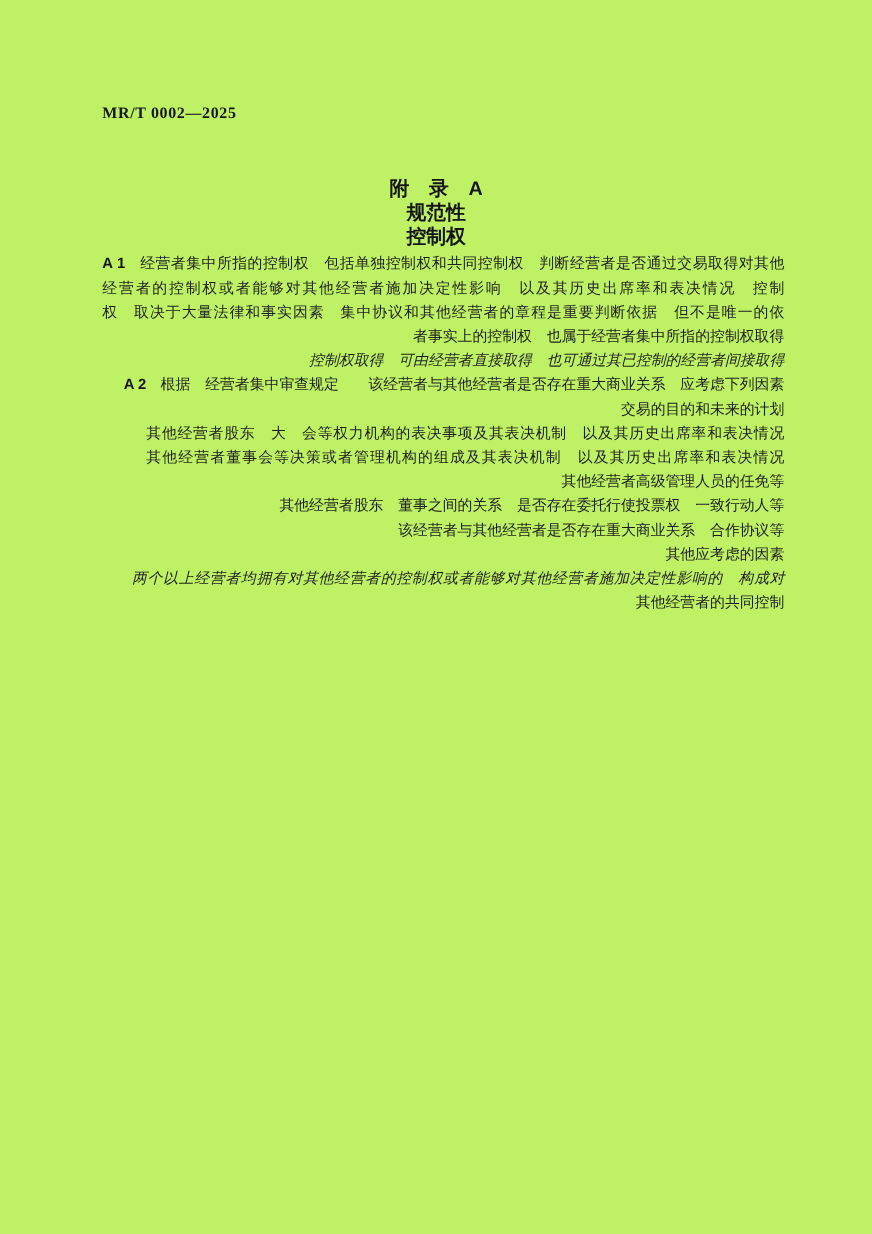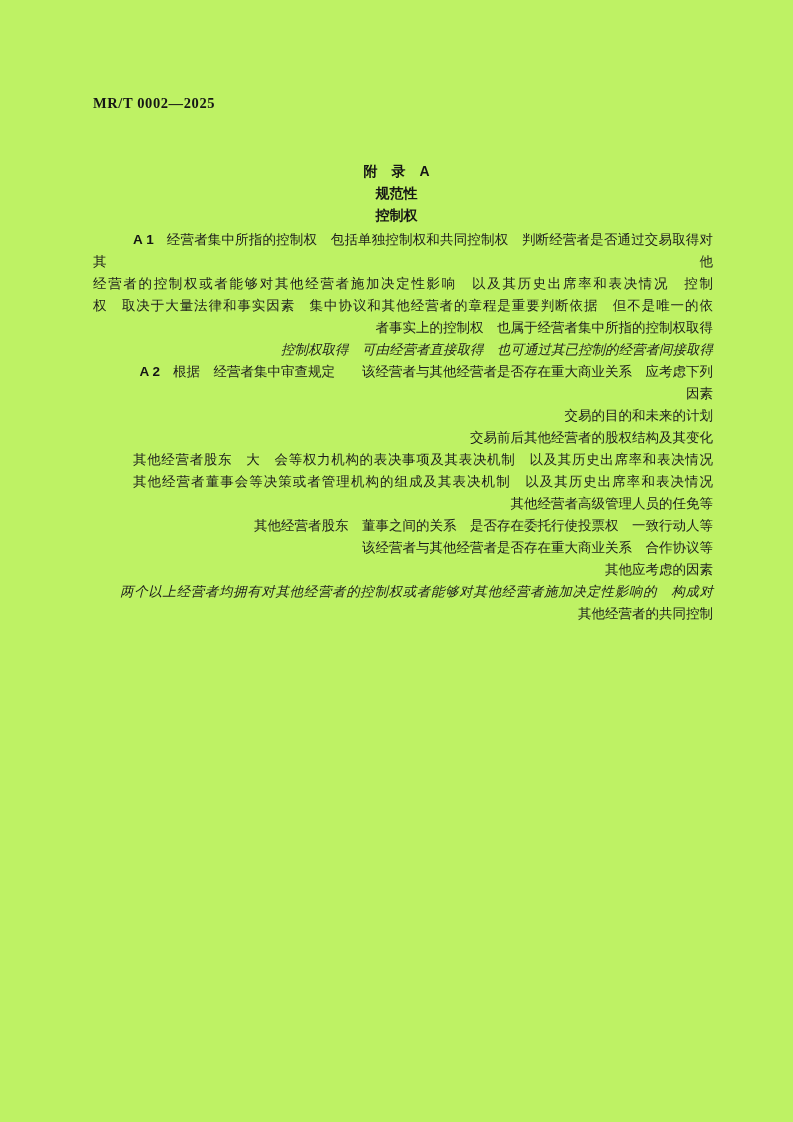--- a/index.html
+++ b/index.html
@@ -30,21 +30,21 @@
     position: absolute;
     left: 0;
     top: 160px;
     width: 100%;
     text-align: center;
     font-family: "Liberation Sans", "DejaVu Sans", sans-serif;
     font-weight: bold;
     color: #151515;
   }
   .title-line {
-    font-size: 14px;
+    font-size: 18px;
     line-height: 22px;
     height: 22px;
   }
   .body-text {
     position: absolute;
     left: 93px;
     top: 229px;
     width: 620px;
     font-size: 13.5px;
     color: #1c1c1c;
@@ -58,21 +58,20 @@
     text-align: justify;
     text-align-last: justify;
   }
   .indent-1 { padding-left: 27px; font-style: italic; }
   .indent-2 { padding-left: 40px; }
   .clause-label {
     font-family: "Liberation Sans", "DejaVu Sans", sans-serif;
     font-weight: bold;
     color: #141414;
     margin-right: 13px;
-    margin-left: 40px;
   }
 </style>
 </head>
 <body>
 
 <div class="page">
 
   <div class="doc-number">MR/T 0002—2025</div>
 
   <div class="title-block">
@@ -91,21 +90,20 @@
 
 
     <div class="line"><span>者事实上的控制权　也属于经营者集中所指的控制权取得</span></div>
 
     <div class="line indent-1"><span>控制权取得　可由经营者直接取得　也可通过其已控制的经营者间接取得</span></div>
 
     <div class="line"><span class="clause-label">A 2</span><span>根据　经营者集中审查规定　　该经营者与其他经营者是否存在重大商业关系　应考虑下列因素</span></div>
 
     <div class="line indent-2"><span>交易的目的和未来的计划</span></div>
 
-    <div class="line indent-2"><span>交易前后其他经营者的股权结构及其变化</span></div>
 
     <div class="line indent-2 full"><span>其他经营者股东　大　会等权力机构的表决事项及其表决机制　以及其历史出席率和表决情况</span></div>
 
     <div class="line indent-2 full"><span>其他经营者董事会等决策或者管理机构的组成及其表决机制　以及其历史出席率和表决情况</span></div>
 
     <div class="line indent-2"><span>其他经营者高级管理人员的任免等</span></div>
 
     <div class="line indent-2"><span>其他经营者股东　董事之间的关系　是否存在委托行使投票权　一致行动人等</span></div>
 
     <div class="line indent-2"><span>该经营者与其他经营者是否存在重大商业关系　合作协议等</span></div>

